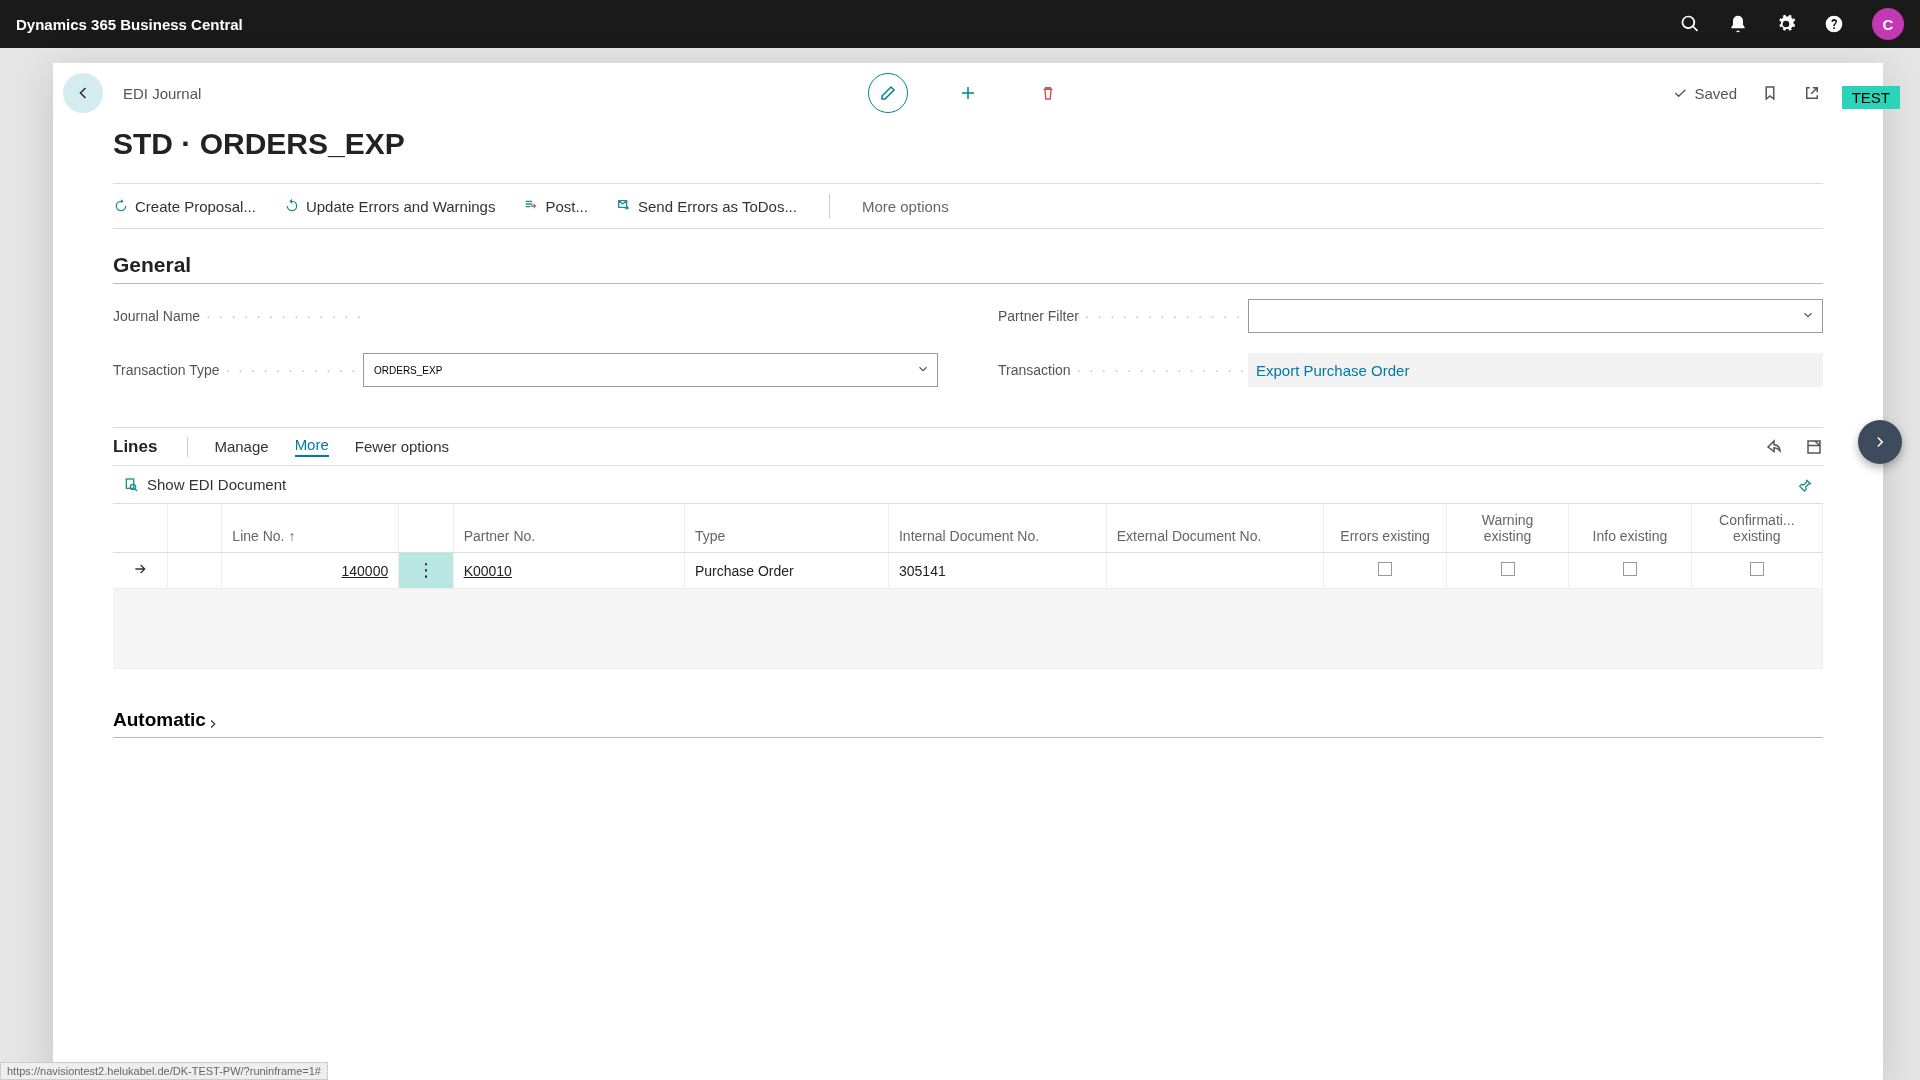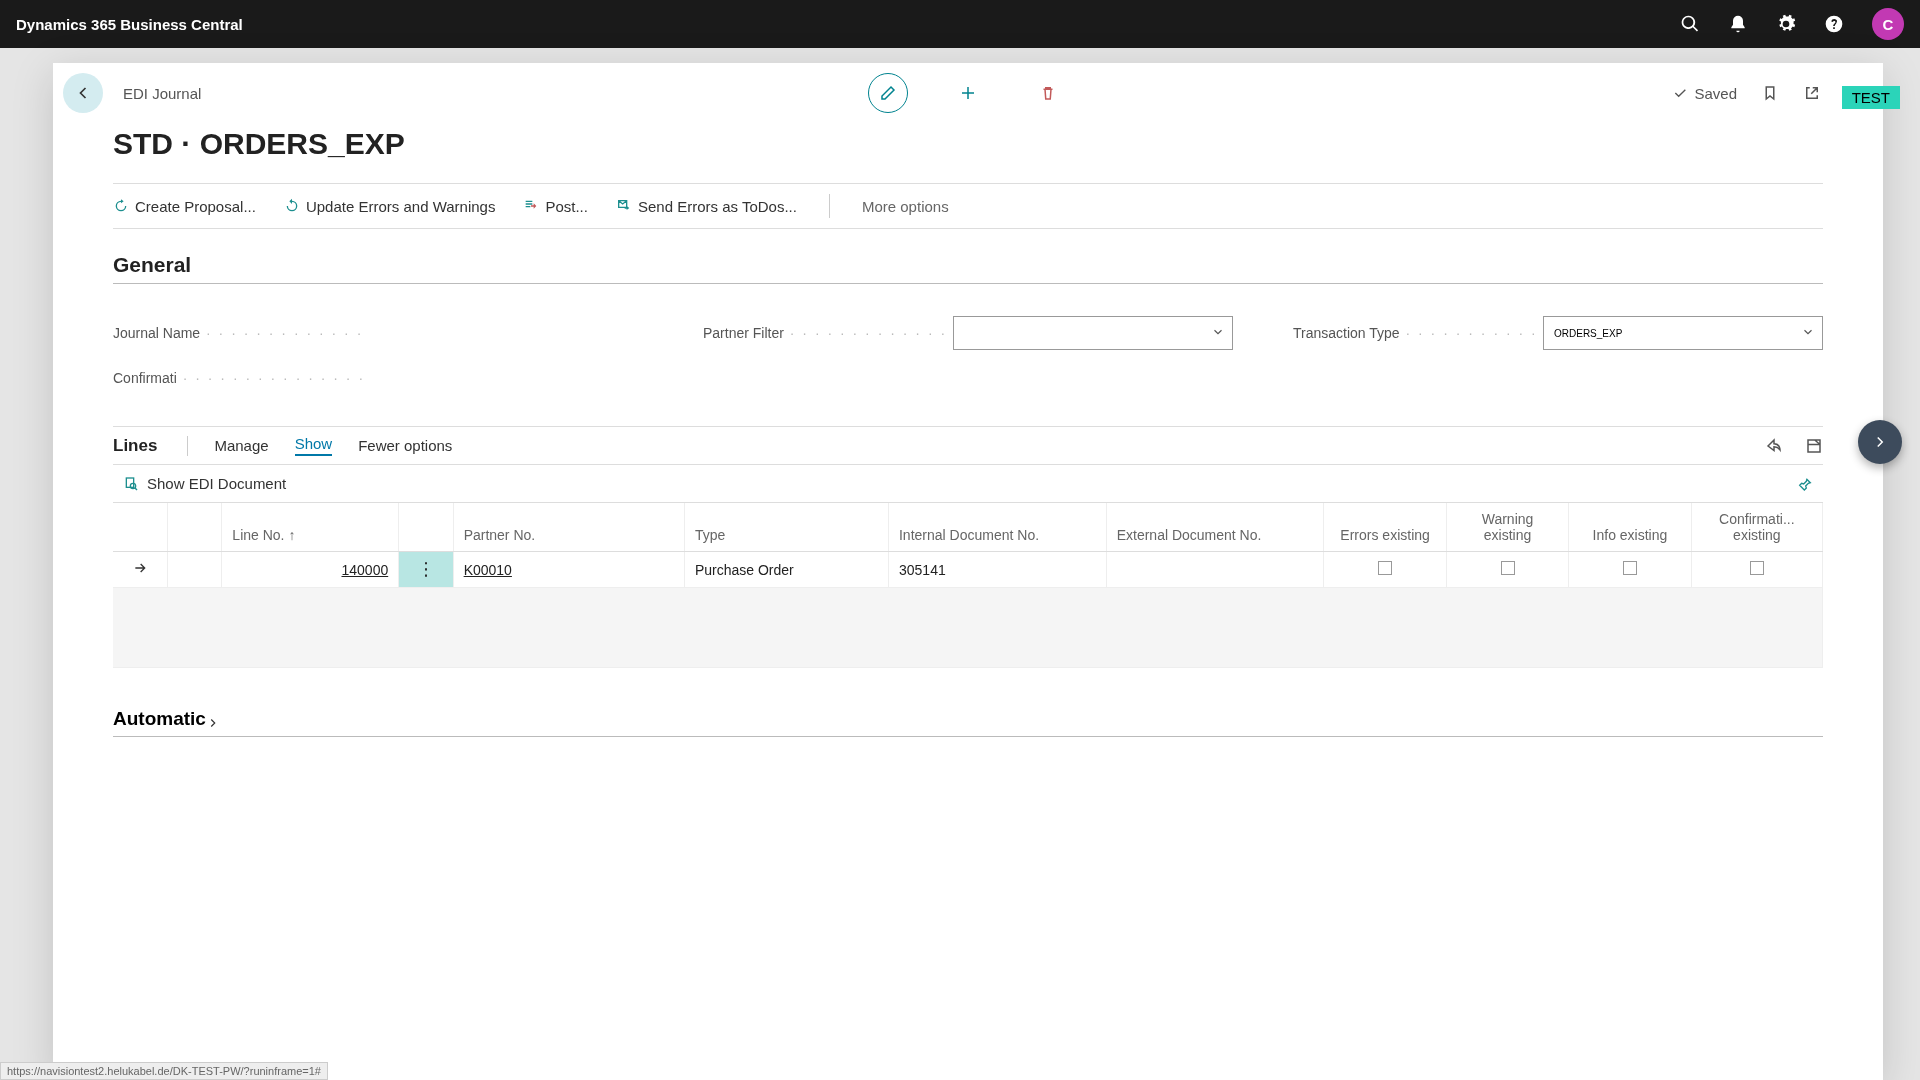--- a/index.html
+++ b/index.html
@@ -78,22 +78,22 @@
   .ribbon-item svg { width: 16px; height: 16px; }
   .ribbon-sep { width: 1px; height: 24px; background: #ccc; margin: 0 4px; }
   .ribbon-more { color: #666; cursor: pointer; }
 
   .section-title {
     font-size: 21px; font-weight: 600; color: #222;
     margin-top: 24px; border-bottom: 1px solid #bbb; padding-bottom: 6px;
   }
 
   .form-grid {
-    display: grid; grid-template-columns: 1fr 1fr 1fr;
-    column-gap: 60px; row-gap: 20px; margin-top: 32px;
+    display: grid; grid-template-columns: 1fr 1fr;
+    column-gap: 60px; row-gap: 20px; margin-top: 15px;
   }
   .form-row { display: flex; align-items: center; }
   .form-label {
     width: 250px; color: #555; font-size: 14px;
     position: relative; overflow: hidden; white-space: nowrap;
   }
   .form-label::after {
     content: " · · · · · · · · · · · · · · · · · · · · · · · · · · · · · · · · · · · · · · · ·";
     color: #bbb; letter-spacing: 2px;
   }
@@ -290,28 +290,29 @@
       <div class="form-row">
         <div class="form-label">Transaction Type</div>
         <div class="form-select">
           <input value="ORDERS_EXP" style="">
           <svg class="chev" width="14" height="14" viewBox="0 0 24 24" fill="none" stroke="#555" stroke-width="2">
               <path d="M6 9l6 6 6-6"></path>
             </svg>
         </div>
       </div>
       <div class="form-row">
-        <div class="form-label">Confirmati</div>
+        <div class="form-label">Transaction</div>
+        <div class="form-link">Export Purchase Order</div>
       </div>
     </div>
 
     <div class="lines-bar">
       <div class="lines-title">Lines</div>
       <div class="lines-tab">Manage</div>
-      <div class="lines-tab active">Show</div>
+      <div class="lines-tab active">More</div>
       <div class="lines-tab">Fewer options</div>
       <div class="lines-icons">
         <svg viewBox="0 0 24 24" stroke-width="2">
             <path d="M4 12l8-8v5c8 0 8 8 8 8-2-3-5-4-8-4v5l-8-6z"></path>
           </svg>
         <svg viewBox="0 0 24 24" stroke-width="2">
             <path d="M4 4h16v16H4zM4 10h16M13 4l7 6"></path>
           </svg>
       </div>
     </div>

